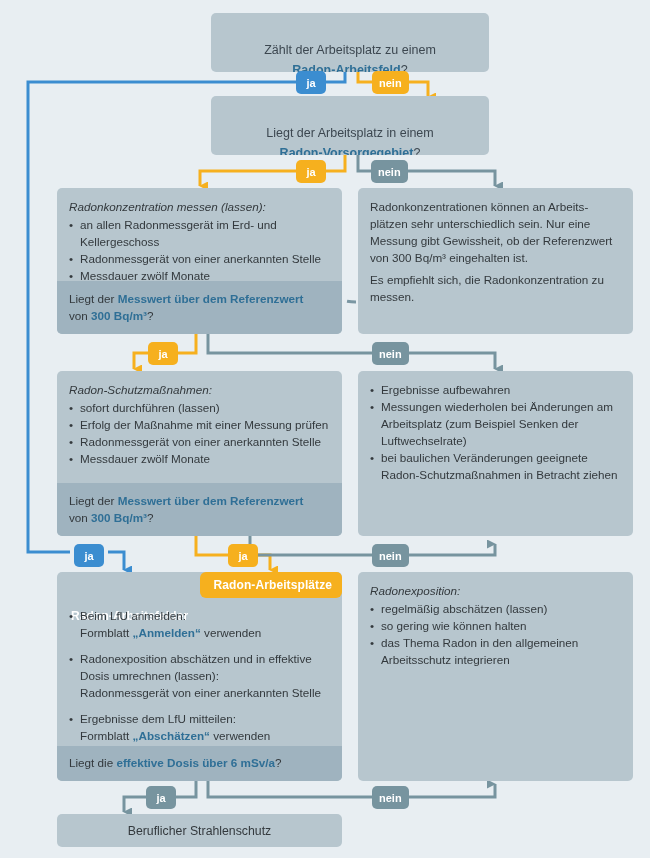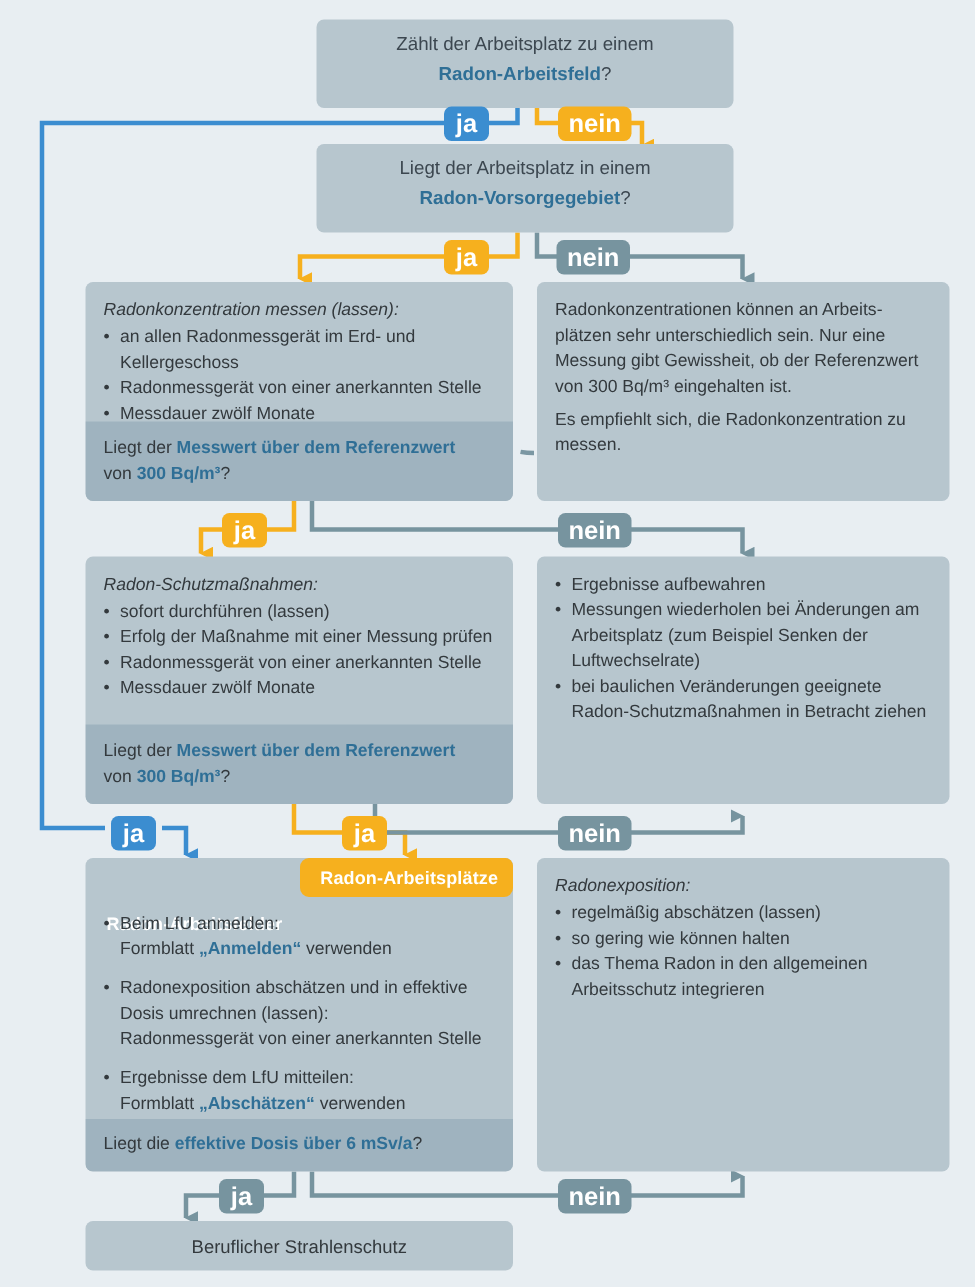--- a/index.html
+++ b/index.html
@@ -17,21 +17,21 @@
     background:#b7c6ce;
     border-radius:5px;
     box-sizing:border-box;
     overflow:hidden;
   }
   .qbox{ 
     text-align:center;
     color:#3c4750;
     font-size:12.5px;
     line-height:20px;
-    padding-top:6px;
+    padding-top:27px;
   }
   .hl{color:#2f6f96;font-weight:bold;}
   .hl-b{color:#2f6f96;font-weight:bold;}
   .body{
     padding:10px 12px 8px 12px;
     color:#33393d;
     font-size:11.7px;
     line-height:17px;
   }
   .body .head{margin:0 0 1px 0;font-style:italic;}
@@ -62,21 +62,21 @@
     padding-left:14px;box-sizing:border-box;
     letter-spacing:.1px;
     border-radius:6px;
   }
   .tab.blue{background:#737373;border-top-left-radius:5px;margin-top:44px;}
   .tab.orange{background:#f6b01e;border-top-right-radius:5px;}
   .badge{
     position:absolute;
     height:23px;min-width:30px;
     border-radius:5px;
-    color:#fff;font-size:17px;font-weight:bold;
+    color:#fff;font-size:11px;font-weight:bold;
     display:flex;align-items:center;justify-content:center;
     box-sizing:border-box;padding:0 7px;
     z-index:5;
   }
   .badge.blue{background:#3b8dd0;}
   .badge.orange{background:#f6b01e;}
   .badge.grey{background:#77949f;}
   .plain{
     display:flex;align-items:center;justify-content:center;
     color:#33393d;font-size:12.3px;

